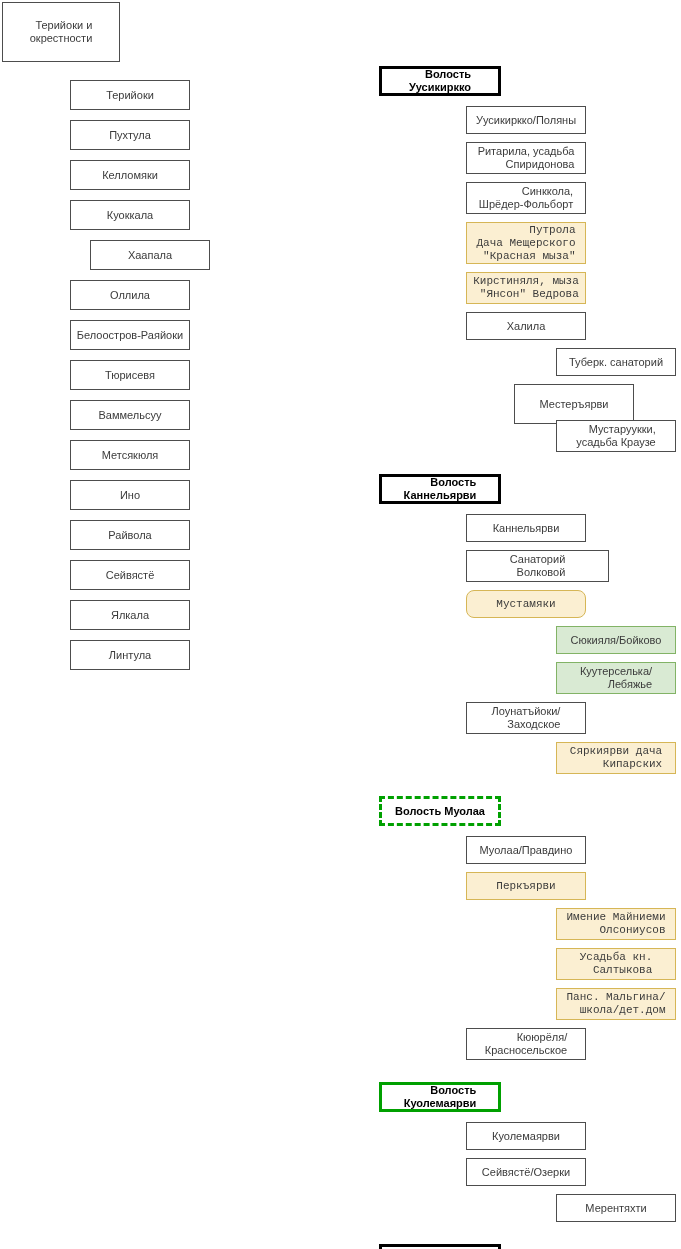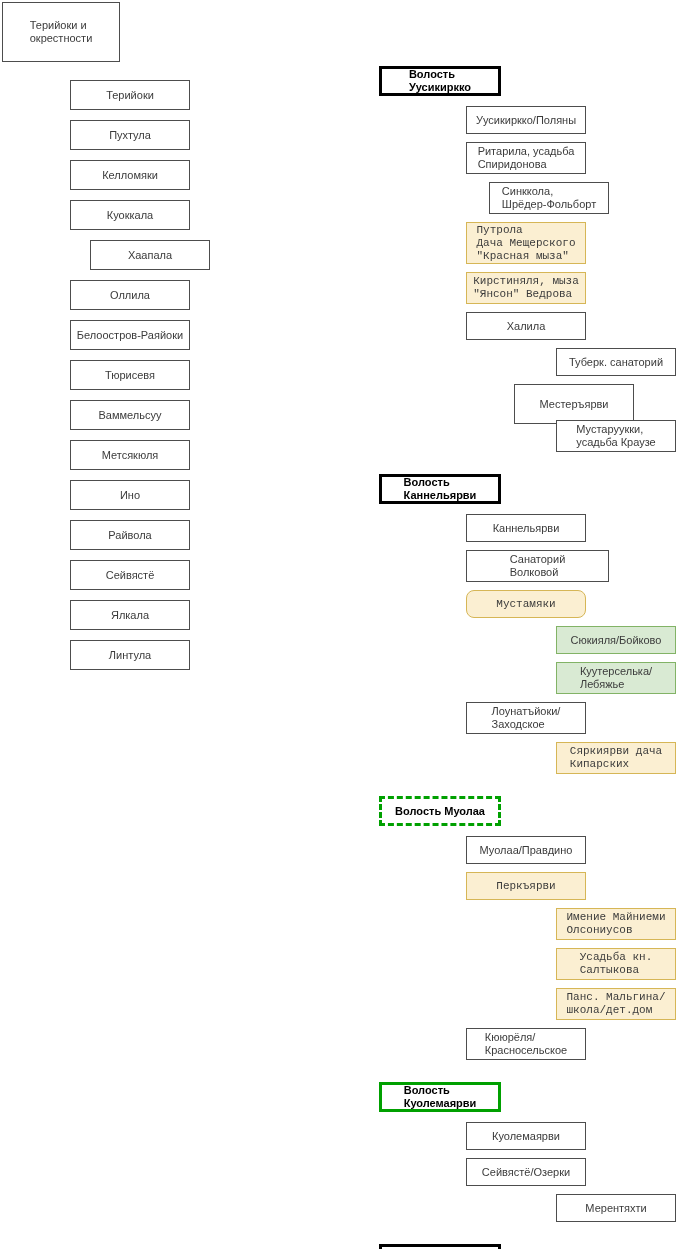--- a/index.html
+++ b/index.html
@@ -21,21 +21,21 @@
     position: absolute;
     left: 0; top: 0;
     width: 681px;
     height: 1249px;
   }
   .node {
     position: absolute;
     display: flex;
     align-items: center;
     justify-content: center;
-    text-align: left;
+    text-align: right;
     background: #ffffff;
     border: 1px solid #5a5a5a;
     font-size: 11px;
     line-height: 13px;
     color: #3b3b3b;
     padding: 8px 3px;
     white-space: pre-line;
   }
   
   .node.plain {
@@ -107,21 +107,21 @@
       <div class="node plain" style="left: 70px; top: 600px; width: 120px; height: 30px;">Ялкала</div>
       <div class="node plain" style="left: 70px; top: 640px; width: 120px; height: 30px;">Линтула</div>
     </div>
 
   <div id="right-sections">
       <div class="node header-black" style="left: 379px; top: 66px; width: 122px; height: 30px;">Волость
 Уусикиркко</div>
       <div class="node plain" style="left: 466px; top: 106px; width: 120px; height: 28px;">Уусикиркко/Поляны</div>
       <div class="node plain" style="left: 466px; top: 142px; width: 120px; height: 32px;">Ритарила, усадьба
 Спиридонова</div>
-      <div class="node plain" style="left: 466px; top: 182px; width: 120px; height: 32px; margin-left: 23px;">Синккола,
+      <div class="node plain" style="left: 466px; top: 182px; width: 120px; height: 32px;">Синккола,
 Шрёдер-Фольборт</div>
       <div class="node yellow" style="left: 466px; top: 222px; width: 120px; height: 42px;">Путрола
 Дача Мещерского
 "Красная мыза"</div>
       <div class="node yellow" style="left: 466px; top: 272px; width: 120px; height: 32px;">Кирстиняля, мыза
 "Янсон" Ведрова</div>
       <div class="node plain" style="left: 466px; top: 312px; width: 120px; height: 28px;">Халила</div>
       <div class="node plain" style="left: 556px; top: 348px; width: 120px; height: 28px;">Туберк. санаторий</div>
       <div class="node plain" style="left: 466px; top: 384px; width: 120px; height: 40px; margin-left: 48px;">Местеръярви</div>
       <div class="node plain" style="left: 556px; top: 420px; width: 120px; height: 32px;">Мустаруукки,

